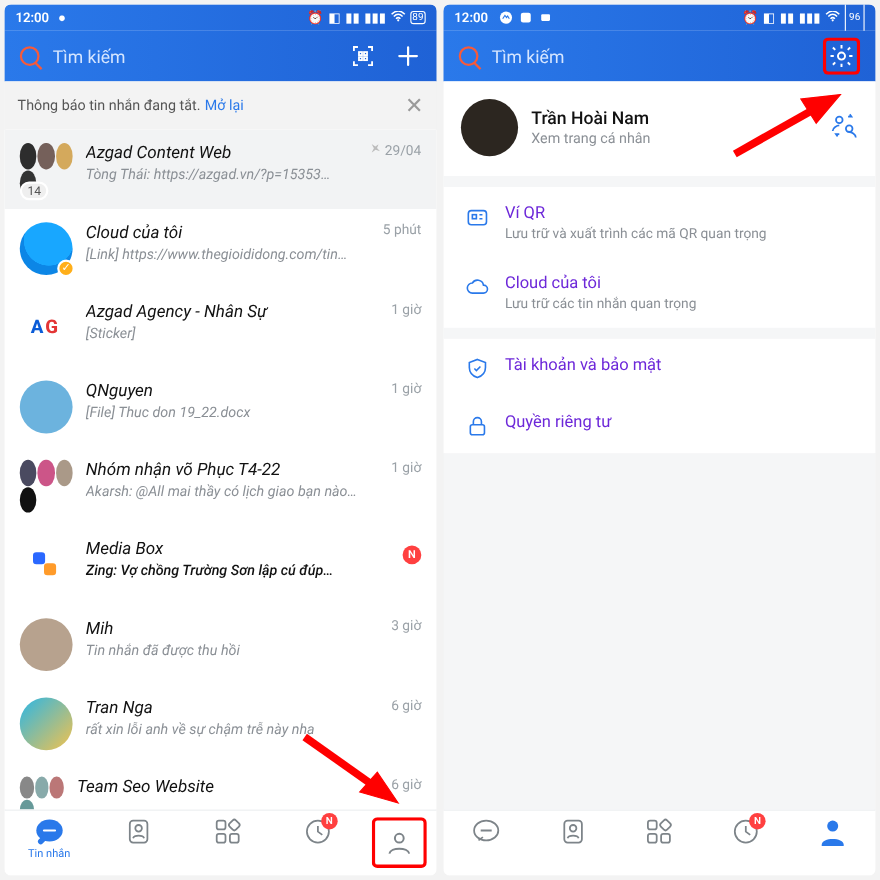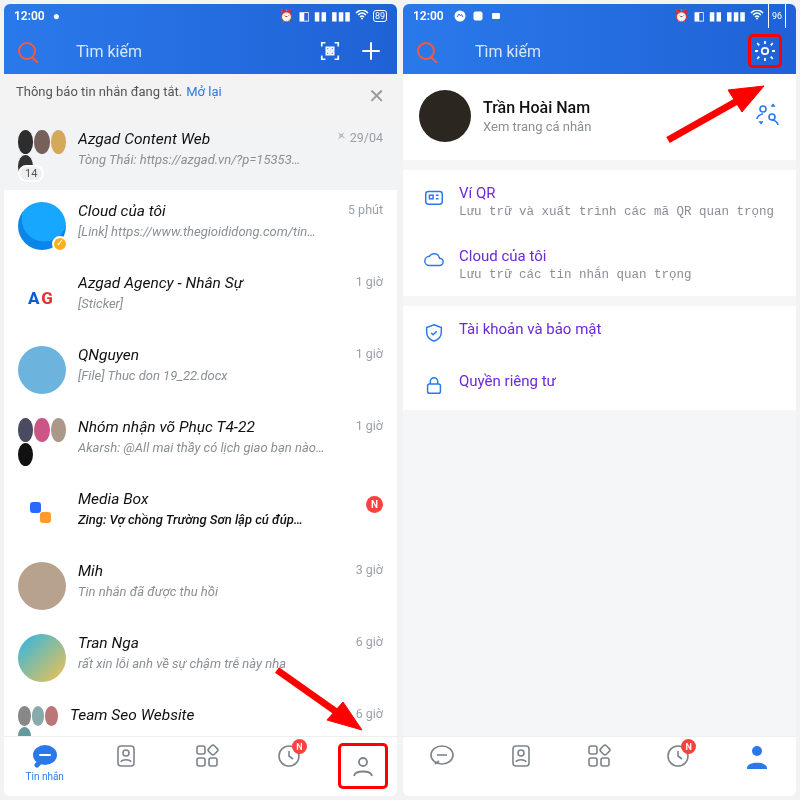--- a/index.html
+++ b/index.html
@@ -8,27 +8,27 @@
   .phone { width:396px; height:792px; background:#fff; border-radius:6px; position:relative; overflow:hidden; display:flex; flex-direction:column; box-shadow:0 0 0 1px #e8e8e8 inset; }
   
   .status { height:24px; background:linear-gradient(90deg,#2a79ea,#1f62d6); color:#fff; display:flex; align-items:center; padding:0 10px; font-size:12px;text-align:center; }
   .status .time { font-weight:600; }
   .status .sicons { margin-left:auto; display:flex; align-items:center; gap:4px; }
   .status-r .left-icons { display:flex; gap:6px; margin-left:10px; }
   
   .searchbar { height:46px; background:linear-gradient(90deg,#2a79ea,#1f62d6); display:flex; align-items:center; padding:0 14px; color:#fff; }
   .searchbar .mag { width:18px; height:18px; border:2px solid #f85a39; border-radius:50%; position:relative; margin-right:12px; }
   .searchbar .mag:after{ content:""; position:absolute; width:2px; height:8px; background:#f85a39; transform:rotate(-45deg); bottom:-6px; right:-2px; }
-  .searchbar .ph { flex:1; color:#d6e6ff; font-size:16px;margin-left:28px; }
+  .searchbar .ph { flex:1; color:#d6e6ff; font-size:16px; }
   .searchbar .act { display:flex; gap:18px; align-items:center; }
   .searchbar .gear-hit { width:34px; height:34px; display:flex; align-items:center; justify-content:center; }
   .searchbar svg { display:block; }
   .hl-red { box-shadow:0 0 0 3px #ff0000 inset; border-radius:5px; }
   
-  .notice { background:#f3f3f3; color:#555; font-size:13px; padding:10px 12px; display:flex; }
+  .notice { background:#f3f3f3; color:#555; font-size:13px; padding:10px 12px; display:flex; align-items:center; }
   .notice a { color:#2a79ea; margin-left:4px; text-decoration:none; }
   .notice .x { margin-left:auto; font-size:20px; color:#9a9a9a; cursor:pointer; }
   
   .list { flex:1; overflow:hidden; background:#fff; }
   .row { display:flex; align-items:flex-start; padding:12px 14px 12px 14px; min-height:72px; }
   .row.pin { background:#f2f3f4; }
   .avatar { width:48px; height:48px; border-radius:50%; flex:0 0 48px; margin-right:12px; background:#ddd center/cover no-repeat; position:relative; }
   .avatar.group { display:grid; grid-template-columns:1fr 1fr 1fr; grid-template-rows:1fr 1fr; gap:1px; background:transparent; }
   .avatar.group span { border-radius:50%; background:#bbb; }
   .avatar.group span:nth-child(1){ background:#2d2d2d;} .avatar.group span:nth-child(2){ background:#75605a;}
@@ -56,21 +56,21 @@
   .profile .pm { flex:1; }
   .profile .pm .name { font-size:16px; color:#111; font-weight:500; margin-bottom:2px; }
   .profile .pm .hint { font-size:13px; color:#8a8f95; }
   .swapico { color:#2a79ea; }
   .menu { background:#fff; }
   .menu .mrow { display:flex; align-items:flex-start; padding:14px 16px; }
   .menu .mrow.spacer-before { border-top:10px solid #f5f6f7; }
   .mrow .ic { width:30px; display:flex; justify-content:center; padding-top:2px; margin-right:10px; color:#2a79ea; }
   .mrow .mt { flex:1; }
   .mrow .mt .t { font-size:15px; color:#6d28d9; margin-bottom:3px; }
-  .mrow .mt .d { font-size:12.5px; color:#8a8f95;font-family:Liberation Mono, monospace; }
+  .mrow .mt .d { font-size:12.5px; color:#8a8f95; }
   .fill { flex:1; background:#f5f6f7; }
   
   .arrow { position:absolute; pointer-events:none; }
   .arrow svg polygon, .arrow svg line { stroke:#ff0000; fill:#ff0000; }
   
   .av-cloud { background:radial-gradient(circle at 55% 35%, #18a7ff 0 55%, #0c86e6 56% 100%); }
   .av-cloud:before{ content:""; position:absolute; inset:0; border-radius:50%; }
   .av-ag{ background:#fff; display:flex; align-items:center; justify-content:center; color:#d93030; font-weight:800; font-size:17px;}
   .av-ag:after{ content:"A"; position:absolute; color:#0b5cd7; left:10px;}
   .av-ag span{ margin-left:10px; color:#e33535; }

